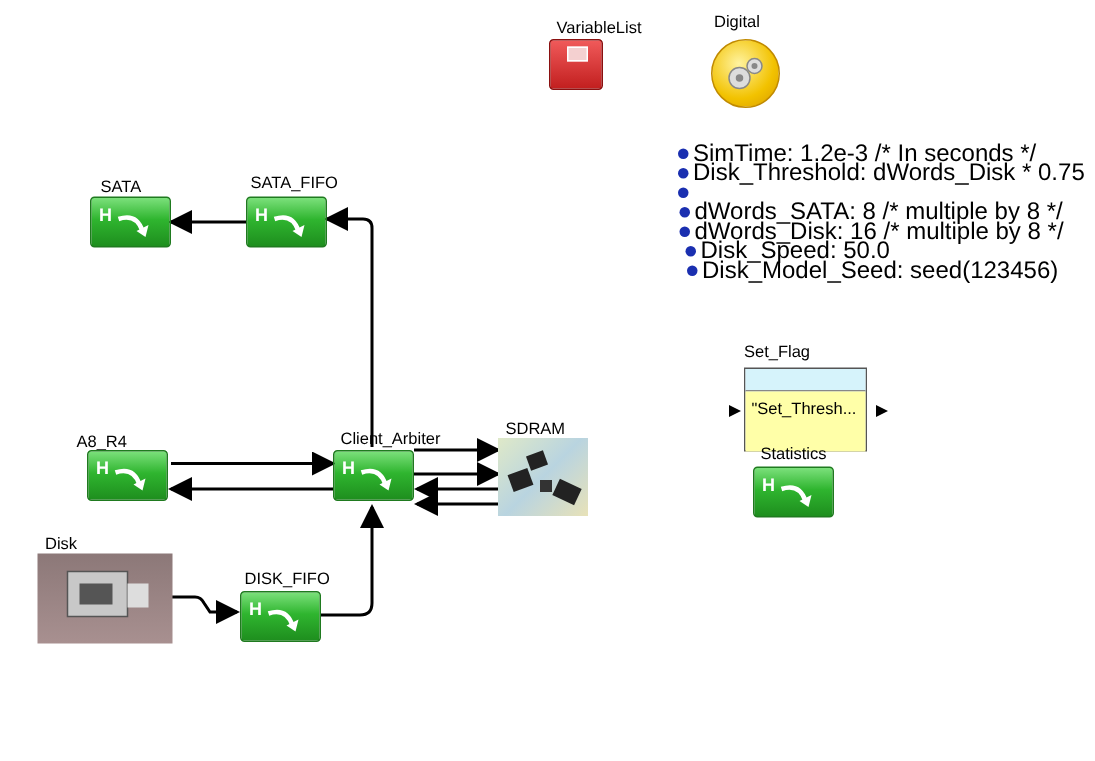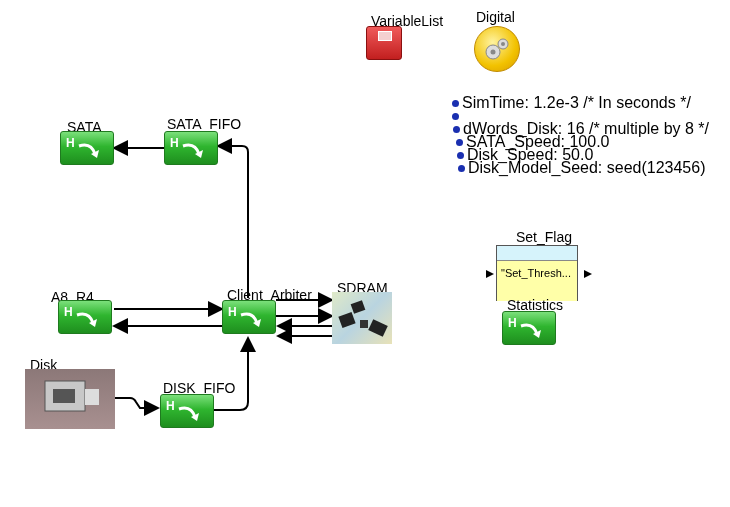--- a/index.html
+++ b/index.html
@@ -1,19 +1,19 @@
 <!DOCTYPE html>
 <html><head>
 <meta charset="utf-8">
 <style>
   html, body { margin:0; padding:0; }
   body { width:730px; height:507px; background:#ffffff; position:relative; overflow:hidden;
          font-family:"Liberation Sans", sans-serif; font-size:11px; color:#000; }
   .abs { position:absolute; }
-  .lbl { position:absolute; font-size:14px; white-space:nowrap; color:#000; }
+  .lbl { position:absolute; font-size:11px; white-space:nowrap; color:#000; }
   .block { position:absolute; width:54px; height:34px; border-radius:3px;
            background:linear-gradient(#7be07b 0%, #2fb52f 45%, #1e8e1e 100%);
            border:1px solid #1f7a1f; box-sizing:border-box; }
   .block .h { position:absolute; left:5px; top:4px; color:#fff; font-weight:bold; font-size:12px; }
   .block svg { position:absolute; left:8px; top:6px; }
   .wires { position:absolute; left:0; top:0; }
   .vars { position:absolute; left:452px; top:96px; }
   .var { position:relative; height:13px; line-height:13px; font-size:16px; white-space:nowrap; }
   .dot { display:inline-block; width:7px; height:7px; border-radius:50%; background:#1a2fb0; margin-right:3px; vertical-align:middle; }
   .setflag { position:absolute; left:496px; top:245px; width:82px; height:56px; border:1px solid #555; box-sizing:border-box; }
@@ -55,23 +55,24 @@
   <svg width="44" height="44">
     <circle cx="18" cy="25" r="7" fill="#ddd" stroke="#888"></circle>
       <circle cx="18" cy="25" r="2.5" fill="#888"></circle>
     <circle cx="28" cy="17" r="5" fill="#ddd" stroke="#888"></circle>
       <circle cx="28" cy="17" r="2" fill="#888"></circle>
   </svg>
 </div>
 
 <div class="vars">
   <div class="var" style="left:0px"><span class="dot"></span><span>SimTime: 1.2e-3 /* In seconds */</span></div>
+  <div class="var" style="left:0px"><span class="dot"></span><span>Disk_Threshold: dWords_Disk * 0.75</span></div>
   <div class="var" style="left:0px"><span class="dot"></span></div>
+  <div class="var" style="left:1px"><span class="dot"></span><span>dWords_SATA: 8  /* multiple by 8 */</span></div>
   <div class="var" style="left:1px"><span class="dot"></span><span>dWords_Disk: 16  /* multiple by 8 */</span></div>
-  <div class="var" style="left:4px"><span class="dot"></span><span>SATA_Speed: 100.0</span></div>
   <div class="var" style="left:5px"><span class="dot"></span><span>Disk_Speed: 50.0</span></div>
   <div class="var" style="left:6px"><span class="dot"></span><span>Disk_Model_Seed: seed(123456)</span></div>
 </div>
 
 <div class="lbl" style="left:67px;top:119px;">SATA</div>
 <div class="block" style="left:60px;top:131px;">
   <span class="h">H</span>
   <svg width="40" height="24">
       <path d="M10,8 Q22,4 26,16" stroke="#fff" stroke-width="3" fill="none"></path>
       <path d="M22,16 L28,20 L30,12 z" fill="#fff"></path>
@@ -126,21 +127,21 @@
 
 <div class="lbl" style="left:163px;top:380px;">DISK_FIFO</div>
 <div class="block" style="left:160px;top:394px;">
   <span class="h">H</span>
   <svg width="40" height="24">
       <path d="M10,8 Q22,4 26,16" stroke="#fff" stroke-width="3" fill="none"></path>
       <path d="M22,16 L28,20 L30,12 z" fill="#fff"></path>
     </svg>
 </div>
 
-<div class="lbl" style="left:516px;top:229px;">Set_Flag</div>
+<div class="lbl" style="left:496px;top:229px;">Set_Flag</div>
 <div class="setflag">
   <div class="top"></div>
   <div class="bot">"Set_Thresh...</div>
 </div>
 
 <div class="lbl" style="left:507px;top:297px;">Statistics</div>
 <div class="block" style="left:502px;top:311px;">
   <span class="h">H</span>
   <svg width="40" height="24">
       <path d="M10,8 Q22,4 26,16" stroke="#fff" stroke-width="3" fill="none"></path>

